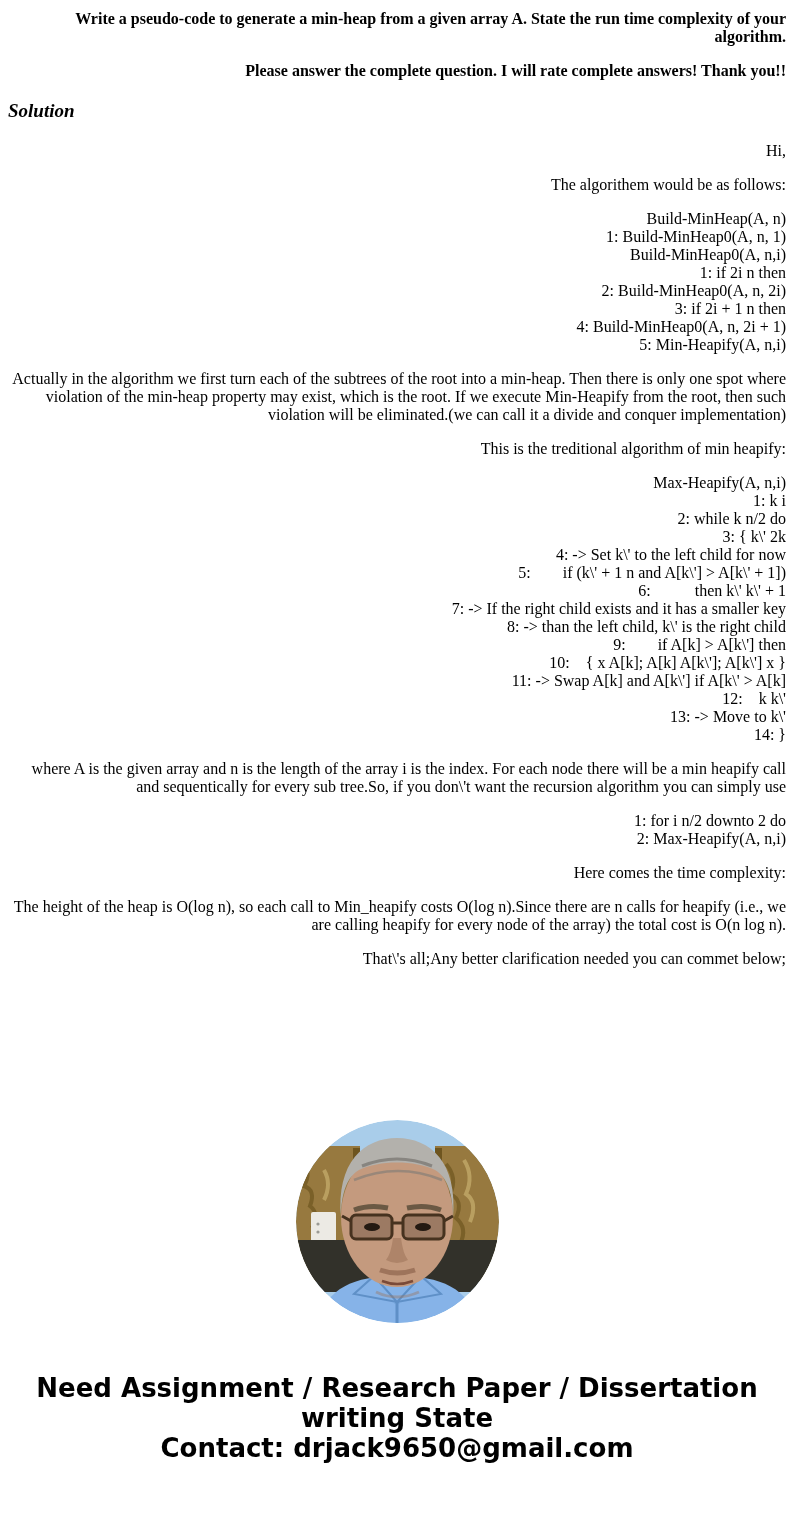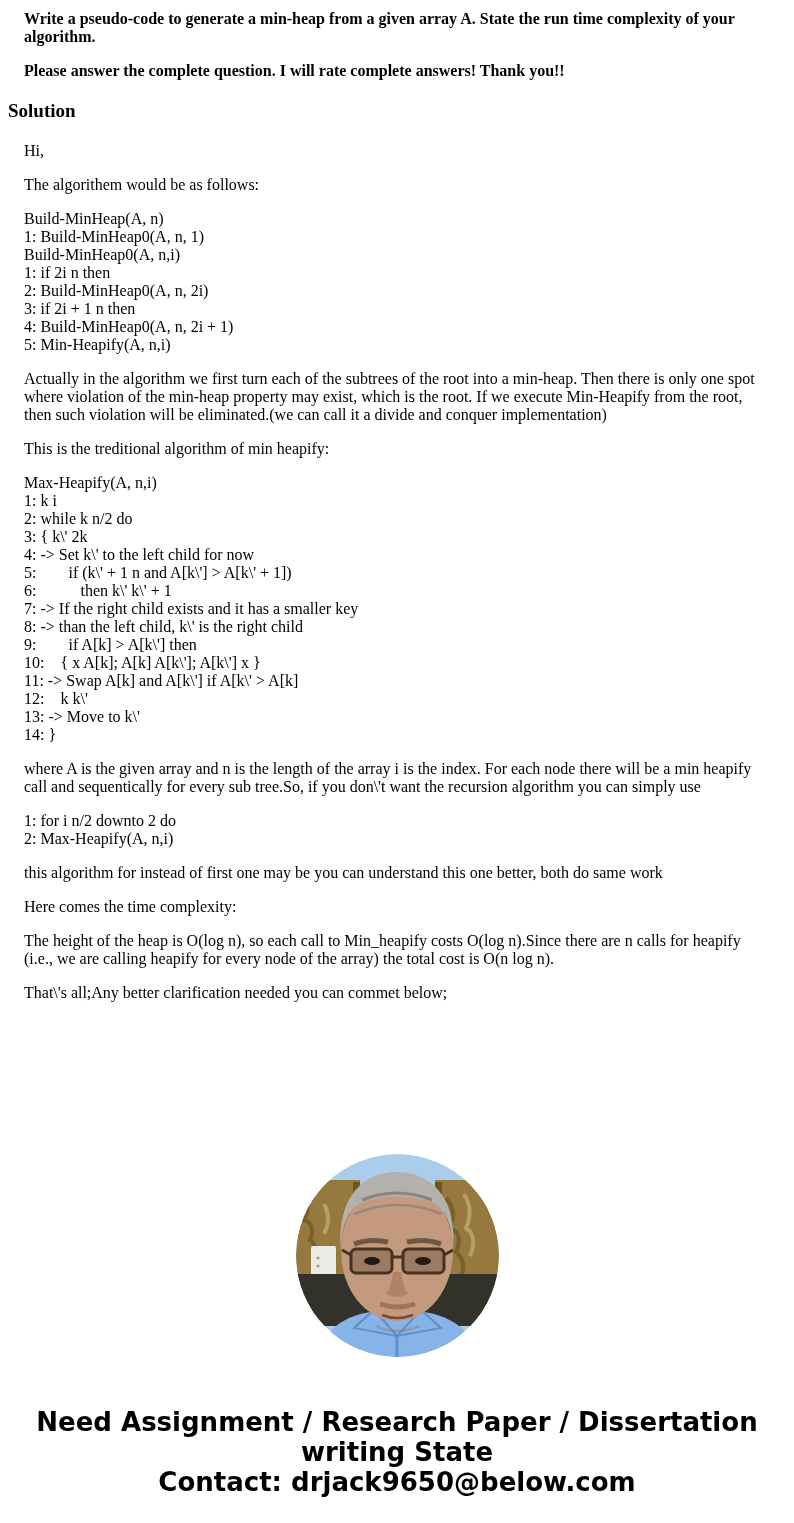--- a/index.html
+++ b/index.html
@@ -8,28 +8,29 @@
     min-height: 1523px;
     background: #ffffff;
     color: #000000;
     font-family: "Liberation Serif", serif;
     font-size: 16px;
     line-height: normal;
     box-sizing: border-box;
     overflow: hidden;
   }
   .doc { padding: 8px 8px 0 8px; }
-  .doc p { margin: 16px 16px; }
+  .doc p { margin: 16px 0; text-align: right; }
   .doc p.first { margin-top: 2px; }
   .bold { font-weight: bold; }
   h2.solution-heading {
     font-size: 19px;
     font-weight: bold;
     margin: 20px 0;
     font-family: "Liberation Serif", serif;
+    font-style: italic;
   }
   .code { white-space: pre-wrap; }
   .avatar-wrap {
     width: 203px;
     height: 203px;
     margin: 152px auto 0 auto;
     border-radius: 50%;
     overflow: hidden;
   }
   .avatar-wrap svg { display: block; width: 203px; height: 203px; }
@@ -88,21 +89,20 @@
 11: -&gt; Swap A[k] and A[k\'] if A[k\' &gt; A[k]
 12:    k k\'
 13: -&gt; Move to k\'
 14: }</p>
 
     <p>where A is the given array and n is the length of the array i is the index. For each node there will be a min heapify call and sequentically for every sub tree.So, if you don\'t want the recursion algorithm you can simply use</p>
 
     <p class="code">1: for i n/2 downto 2 do
 2: Max-Heapify(A, n,i)</p>
 
-    <p>this algorithm for instead of first one may be you can understand this one better, both do same work</p>
 
     <p>Here comes the time complexity:</p>
 
     <p>The height of the heap is O(log n), so each call to Min_heapify costs O(log n).Since there are n calls for heapify (i.e., we are calling heapify for every node of the array) the total cost is O(n log n).</p>
 
     <p>That\'s all;Any better clarification needed you can commet below;</p>
   </div>
 
   <div class="avatar-wrap">
     <svg viewBox="0 0 203 203" xmlns="http://www.w3.org/2000/svg">
@@ -162,15 +162,15 @@
 
         <path d="M86 161 q15 6 31 0" stroke="#7a4a38" stroke-width="2.5" fill="none"></path>
 
         <path d="M80 172 q21 10 43 0" stroke="var(--c-skinShadow, #9d7257)" stroke-width="3" fill="none" opacity="0.4"></path>
       </g>
     </svg>
   </div>
 
   <div class="footer-banner">
     <div>Need Assignment / Research Paper / Dissertation writing State</div>
-    <div>Contact: drjack9650@below.com</div>
+    <div>Contact: drjack9650@gmail.com</div>
   </div>
 </div>
 
 </body></html>

